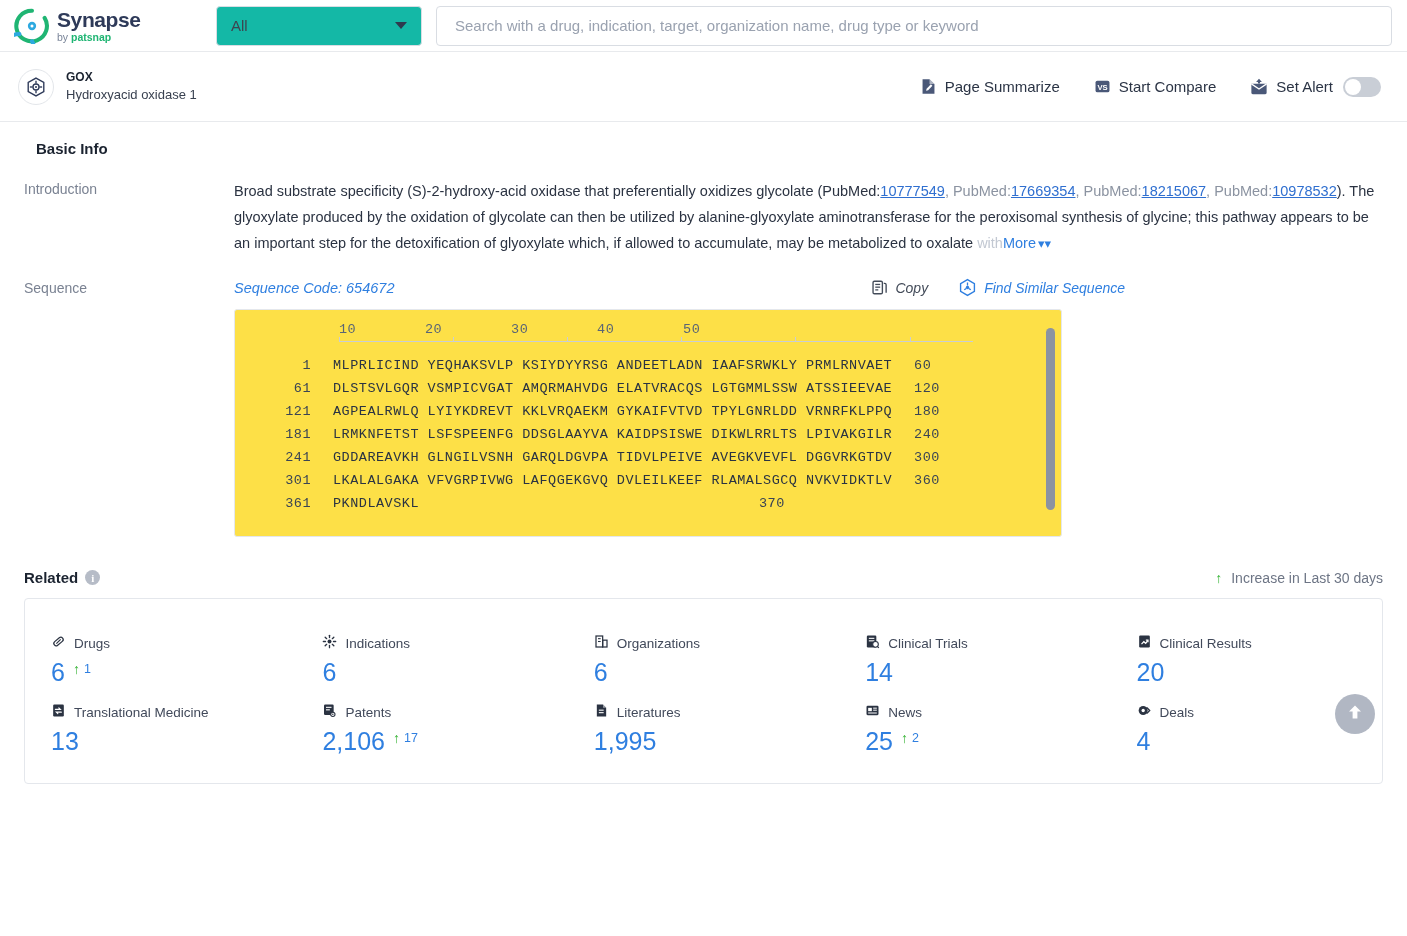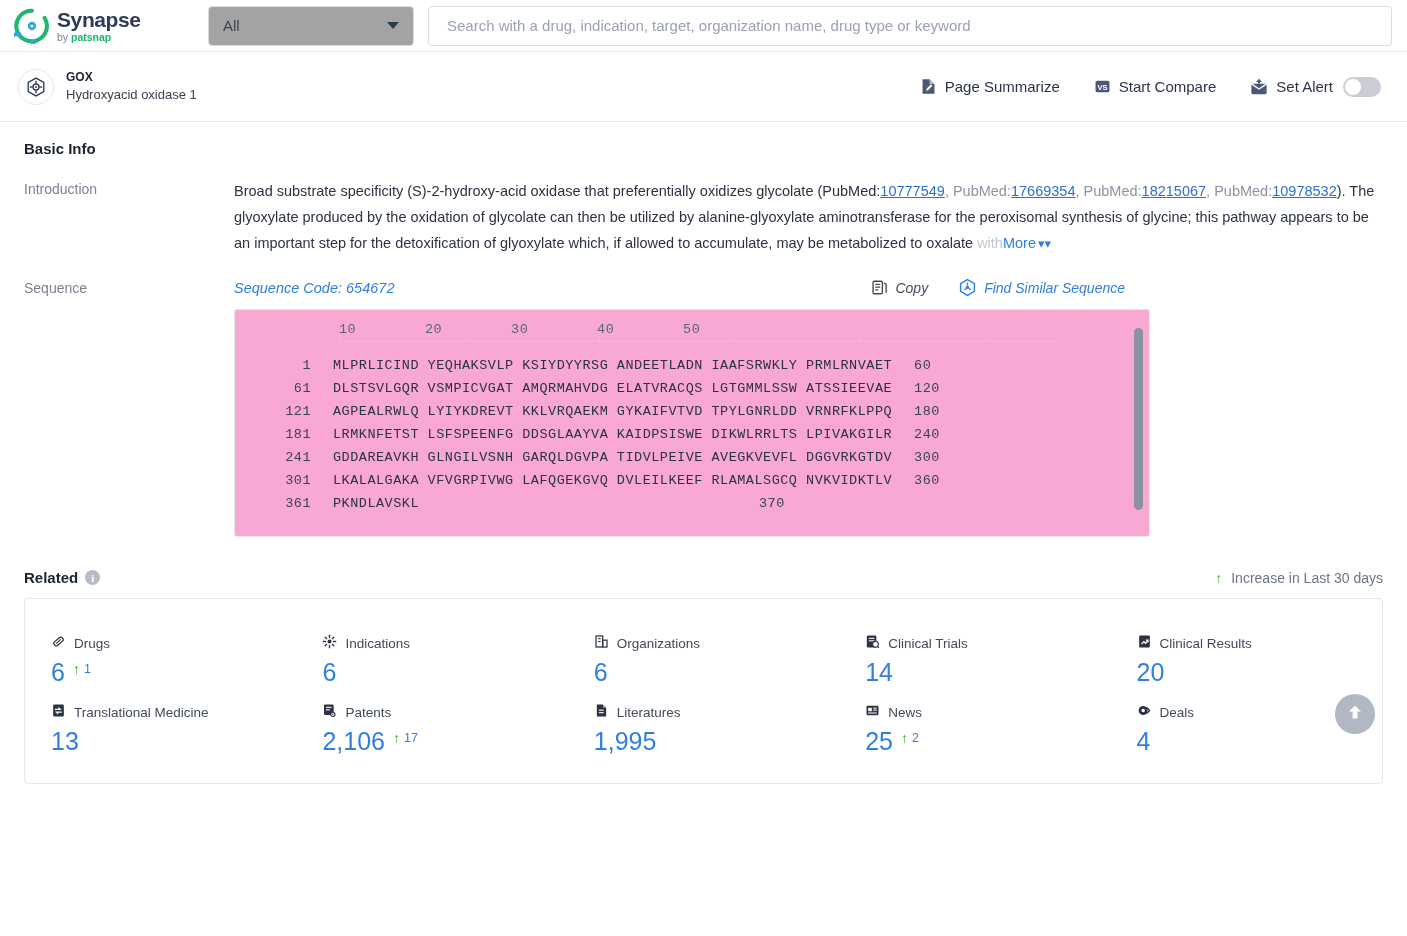--- a/index.html
+++ b/index.html
@@ -27,22 +27,22 @@
     font-size: 21px; font-weight: bold; color: #2e3a59;
     letter-spacing: -0.4px; display: block;
   }
   .logo-sub { font-size: 10.5px; color: #7a8599; display: block; margin-top: 2px; }
   .logo-sub b { color: #1fb573; font-weight: bold; }
 
   .scope-select {
     width: 206px; height: 40px;
     border: 1px solid #d9dde3; border-radius: 4px;
     display: flex; align-items: center; justify-content: space-between;
-    padding: 0 14px; background: #a3a3a3;
-    margin-left: 12px;
+    padding: 0 14px; background: #14b8a6;
+    margin-left: 20px;
   }
   .scope-select span { font-size: 15px; color: #3c4450; }
   .caret {
     width: 0; height: 0;
     border-left: 6px solid transparent;
     border-right: 6px solid transparent;
     border-top: 7px solid #2e3a4e;
   }
   .search-box {
     flex: 1; height: 40px; margin-left: 14px; margin-right: 15px;
@@ -87,21 +87,21 @@
   }
   .toggle::after {
     content: ""; position: absolute; top: 2px; left: 2px;
     width: 16px; height: 16px; border-radius: 50%; background: #fff;
   }
 
   
   .body-wrap { padding: 0 24px; }
   .section-title {
     font-size: 15px; font-weight: bold; color: #1b2330;
-    margin: 18px 0 0 0;
+    margin: 18px 0 0 12px;
   }
 
   .row { display: flex; margin-top: 22px; }
   .row-label {
     width: 210px; flex: 0 0 210px;
     font-size: 14px; color: #7a8292; padding-top: 2px;
   }
   .row-content { flex: 1; font-size: 14.5px; color: #2b3342; }
 
   .synonyms { line-height: 1.5; }
@@ -117,25 +117,25 @@
   
   .seq-head { display: flex; align-items: center; font-style: italic; }
   .seq-code { font-size: 14.5px; color: #2f7fe0; cursor: pointer; }
   .seq-tools { margin-left: auto; display: flex; align-items: center; padding-right: 258px; }
   .seq-tool { display: flex; align-items: center; font-size: 14px; color: #434b59; cursor: pointer; margin-left: 30px; }
   .seq-tool.blue { color: #2f7fe0; }
   .seq-tool .ic { margin-right: 7px; display: flex; }
 
   .seq-panel {
     margin-top: 12px;
-    width: 916px;
+    width: 828px;
     height: 228px;
     border: 1px solid #e4e7ec;
     border-radius: 3px;
-    background: #f9a8d4;
+    background: #fde047;
     position: relative;
     overflow: hidden;
   }
   .seq-inner { padding: 12px 0 0 0; }
   .seq-ruler {
     font-family: "Liberation Mono", monospace;
     font-size: 13.5px; color: #5a6575;
     white-space: pre; padding-left: 104px;
     letter-spacing: 0.5px;
   }

